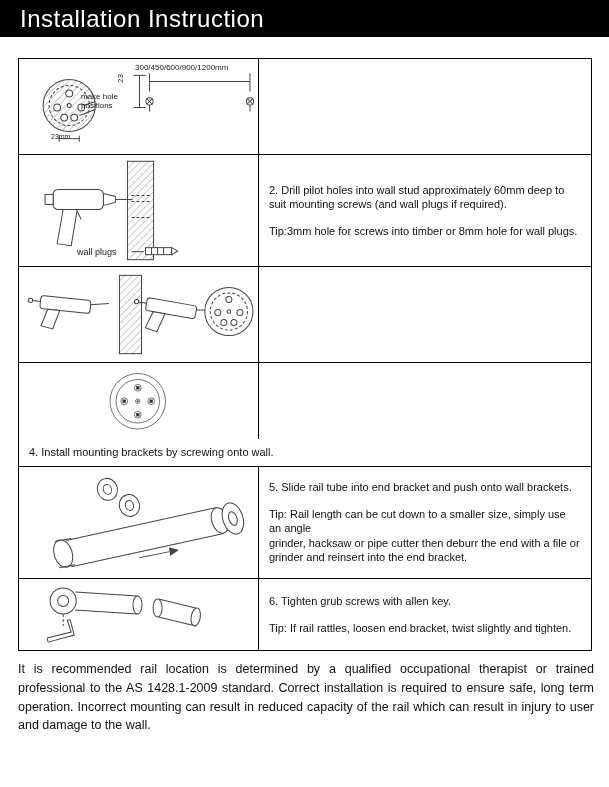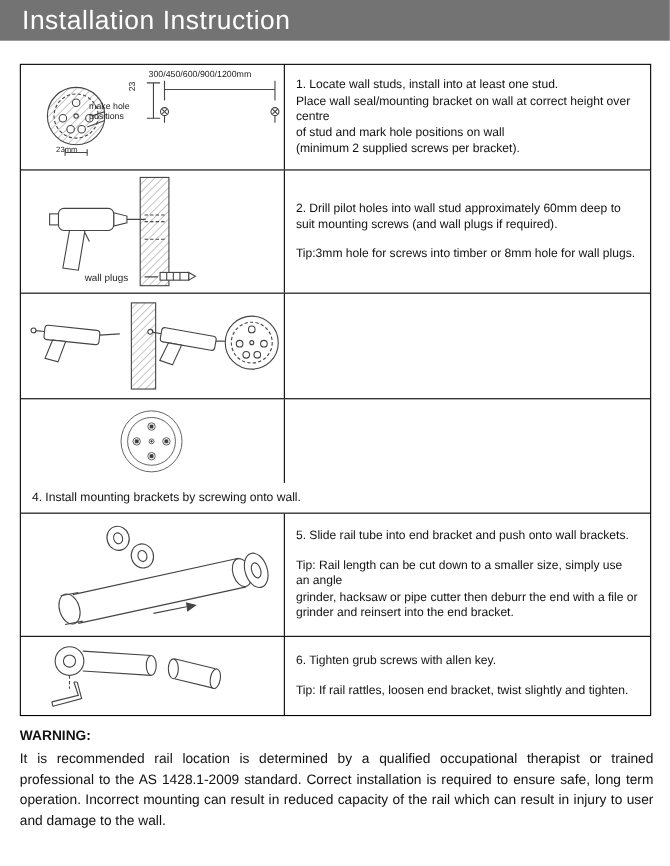--- a/index.html
+++ b/index.html
@@ -1,24 +1,24 @@
 <!DOCTYPE html>
 <html><head>
 <meta charset="utf-8">
 <style>
   html,body{margin:0;padding:0;background:#fff;}
   body{width:609px;height:787px;font-family:"Liberation Sans",sans-serif;color:#111;overflow:hidden;position:relative;}
 
-  .header{background:#737373;color:#fff;height:37px;display:flex;align-items:center;padding-left:20px;box-sizing:border-box;}
+  .header{background:#000000;color:#fff;height:37px;display:flex;align-items:center;padding-left:20px;box-sizing:border-box;}
   .header .title{font-size:24px;letter-spacing:.5px;}
 
   .itable{position:absolute;left:18px;top:58px;width:574px;border:1.5px solid #000;box-sizing:border-box;background:#fff;}
   .row{display:flex;border-bottom:1px solid #000;box-sizing:border-box;}
   .row:last-child{border-bottom:none;}
-  .r1{height:96px;}.r2{height:112px;}.r3{height:96px;}.r4{height:104px;flex-direction:column;}.r5{height:112px;}.r6{height:71px;}
+  .r1{height:96px;gap:48px;}.r2{height:112px;}.r3{height:96px;}.r4{height:104px;flex-direction:column;}.r5{height:112px;}.r6{height:71px;}
   .figcell{width:240px;min-width:240px;border-right:1px solid #000;box-sizing:border-box;position:relative;overflow:hidden;}
   .figcell svg{display:block;width:100%;height:100%;}
   .txtcell{flex:1;display:flex;flex-direction:column;justify-content:center;padding:6px 10px;box-sizing:border-box;}
   .instr,.tip{margin:0;font-size:11px;line-height:1.32;white-space:pre-line;}
   .tip{margin-top:12px;}
 
   .figlabel{position:absolute;font-size:8px;color:#222;line-height:1.1;white-space:nowrap;}
   .lab-dim{left:116px;top:5px;font-size:8px;}
   .lab-h23{left:98px;top:24px;transform:rotate(-90deg);transform-origin:left top;font-size:8px;}
   .lab-hole{left:62px;top:34px;width:58px;white-space:normal;font-size:8px;}
@@ -91,26 +91,20 @@
           <line x1="40" y1="79" x2="60" y2="79"></line>
           <line x1="40" y1="76" x2="40" y2="82"></line>
           <line x1="60" y1="76" x2="60" y2="82"></line>
         </g>
       </svg>
       <span class="figlabel lab-dim">300/450/600/900/1200mm</span>
       <span class="figlabel lab-h23">23</span>
       <span class="figlabel lab-hole">make hole positions</span>
       <span class="figlabel lab-w23">23mm</span>
     </div>
-    <div class="txtcell">
-      <p class="instr">1. Locate wall studs, install into at least one stud.
-Place wall seal/mounting bracket on wall at correct height over centre
-of stud and mark hole positions on wall
-(minimum 2 supplied screws per bracket).</p>
-    </div>
   </div>
 
   <div class="row r2">
     <div class="figcell">
       <svg viewBox="0 0 238 110">
         <g class="ln">
 
           <rect x="108" y="6" width="26" height="98" fill="url(#hatch)"></rect>
 
           <line x1="112" y1="40" x2="131" y2="40" stroke-dasharray="3,2"></line>
@@ -267,15 +261,14 @@
     </div>
     <div class="txtcell">
       <p class="instr">6. Tighten grub screws with allen key.</p>
       <p class="tip">Tip: If rail rattles, loosen end bracket, twist slightly and tighten.</p>
     </div>
   </div>
 
 </div>
 
 <div class="warning">
-  <p class="warn-title">WARNING:</p>
   <p>It is recommended rail location is determined by a qualified occupational therapist or trained professional to the AS 1428.1-2009 standard. Correct installation is required to ensure safe, long term operation. Incorrect mounting can result in reduced capacity of the rail which can result in injury to user and damage to the wall.</p>
 </div>
 
 </body></html>

